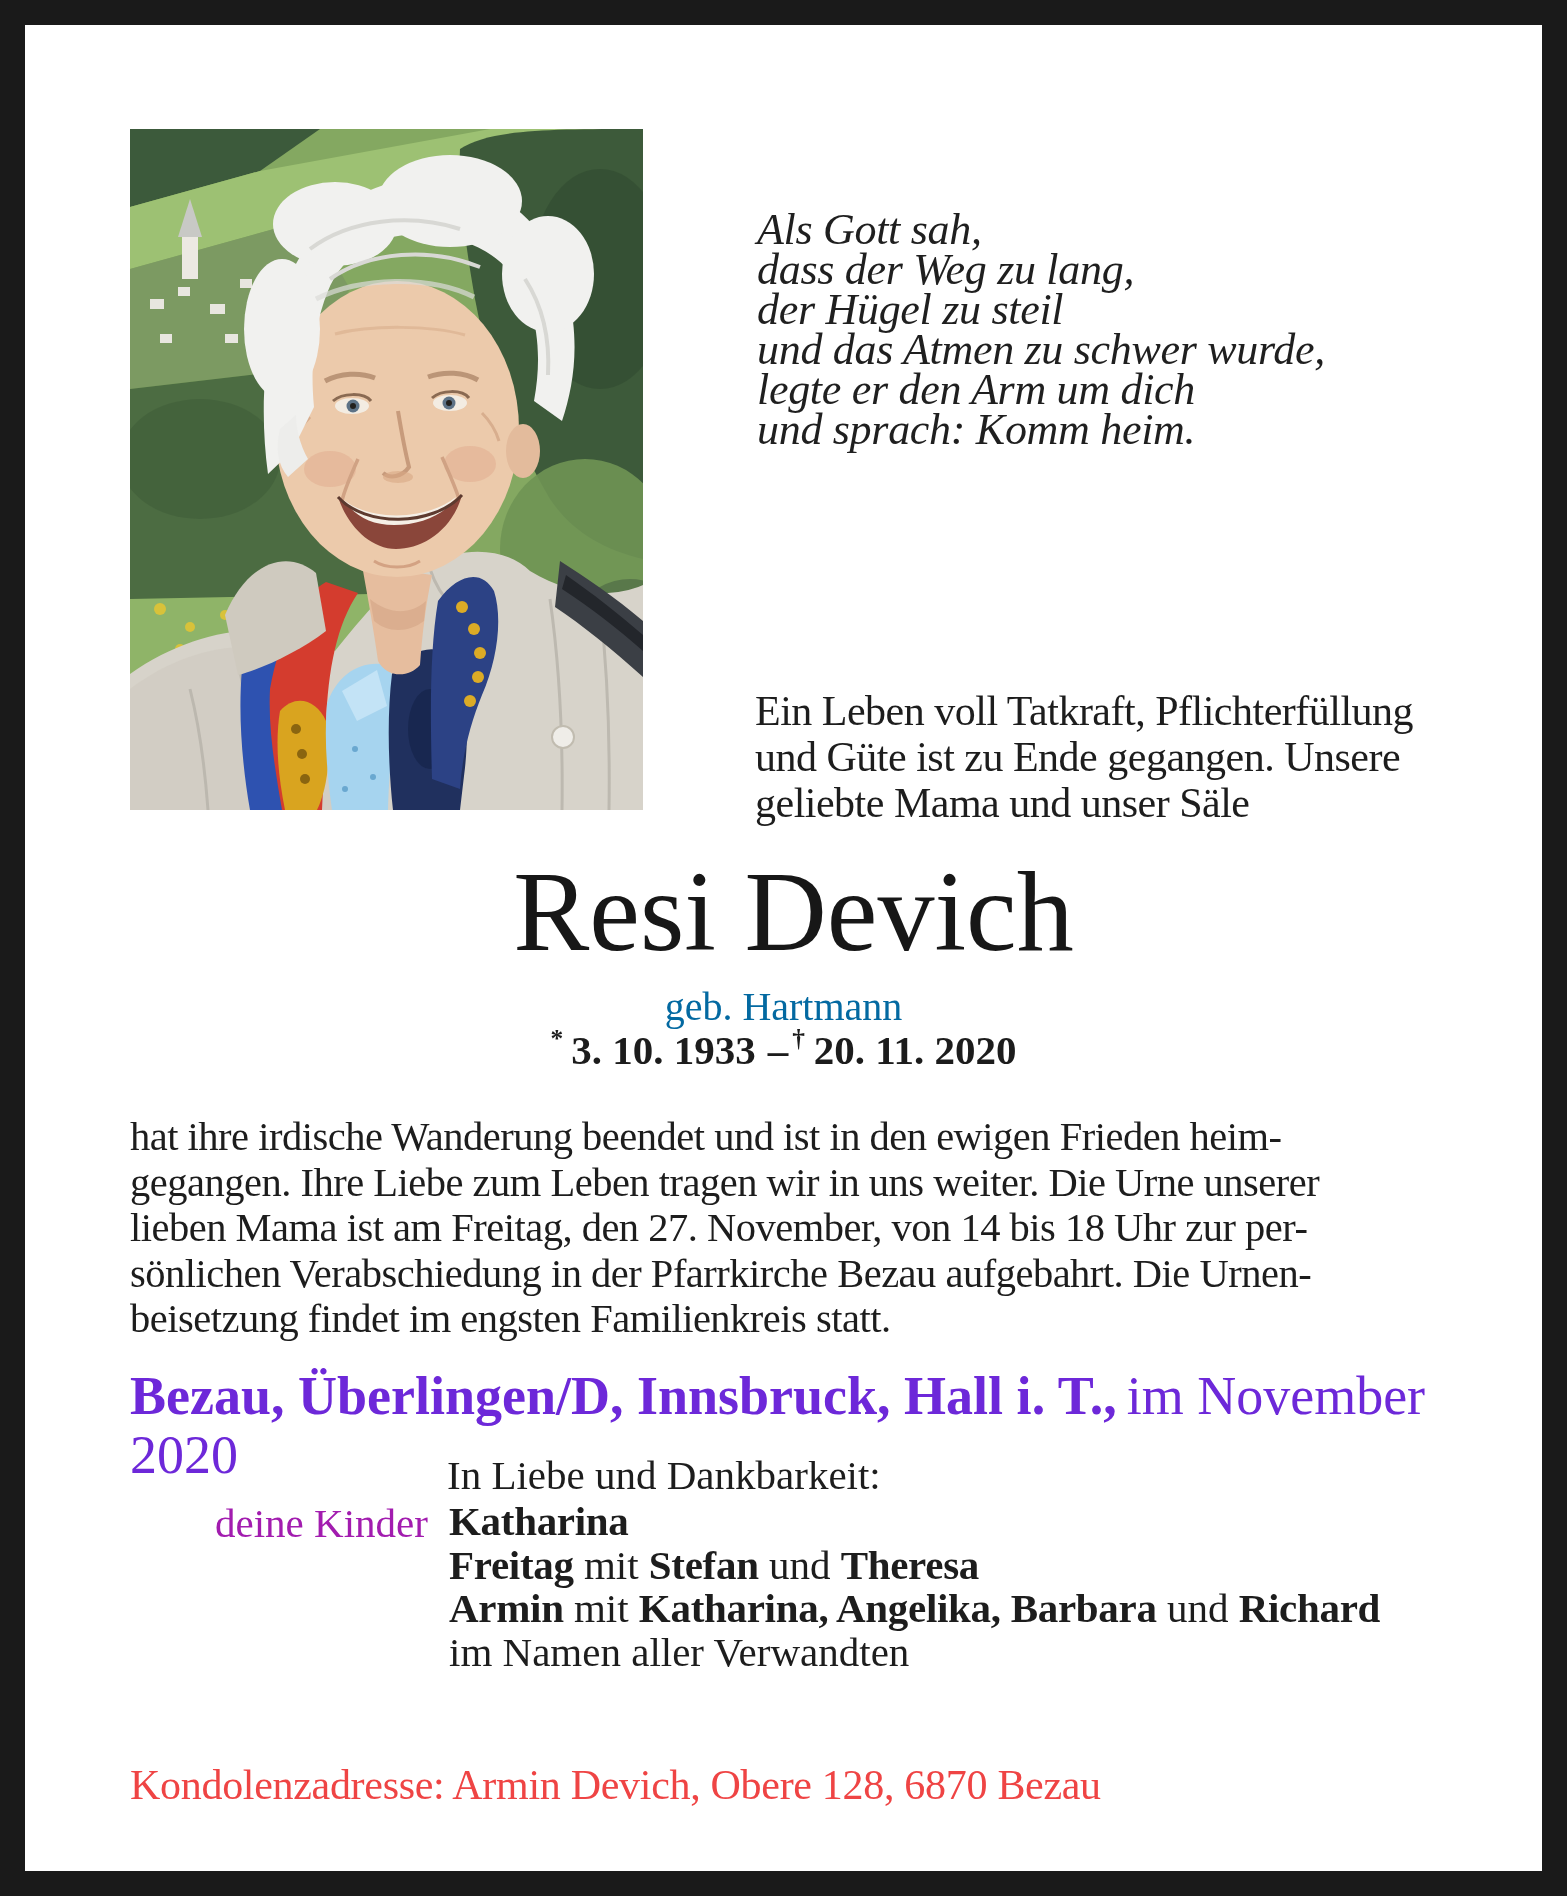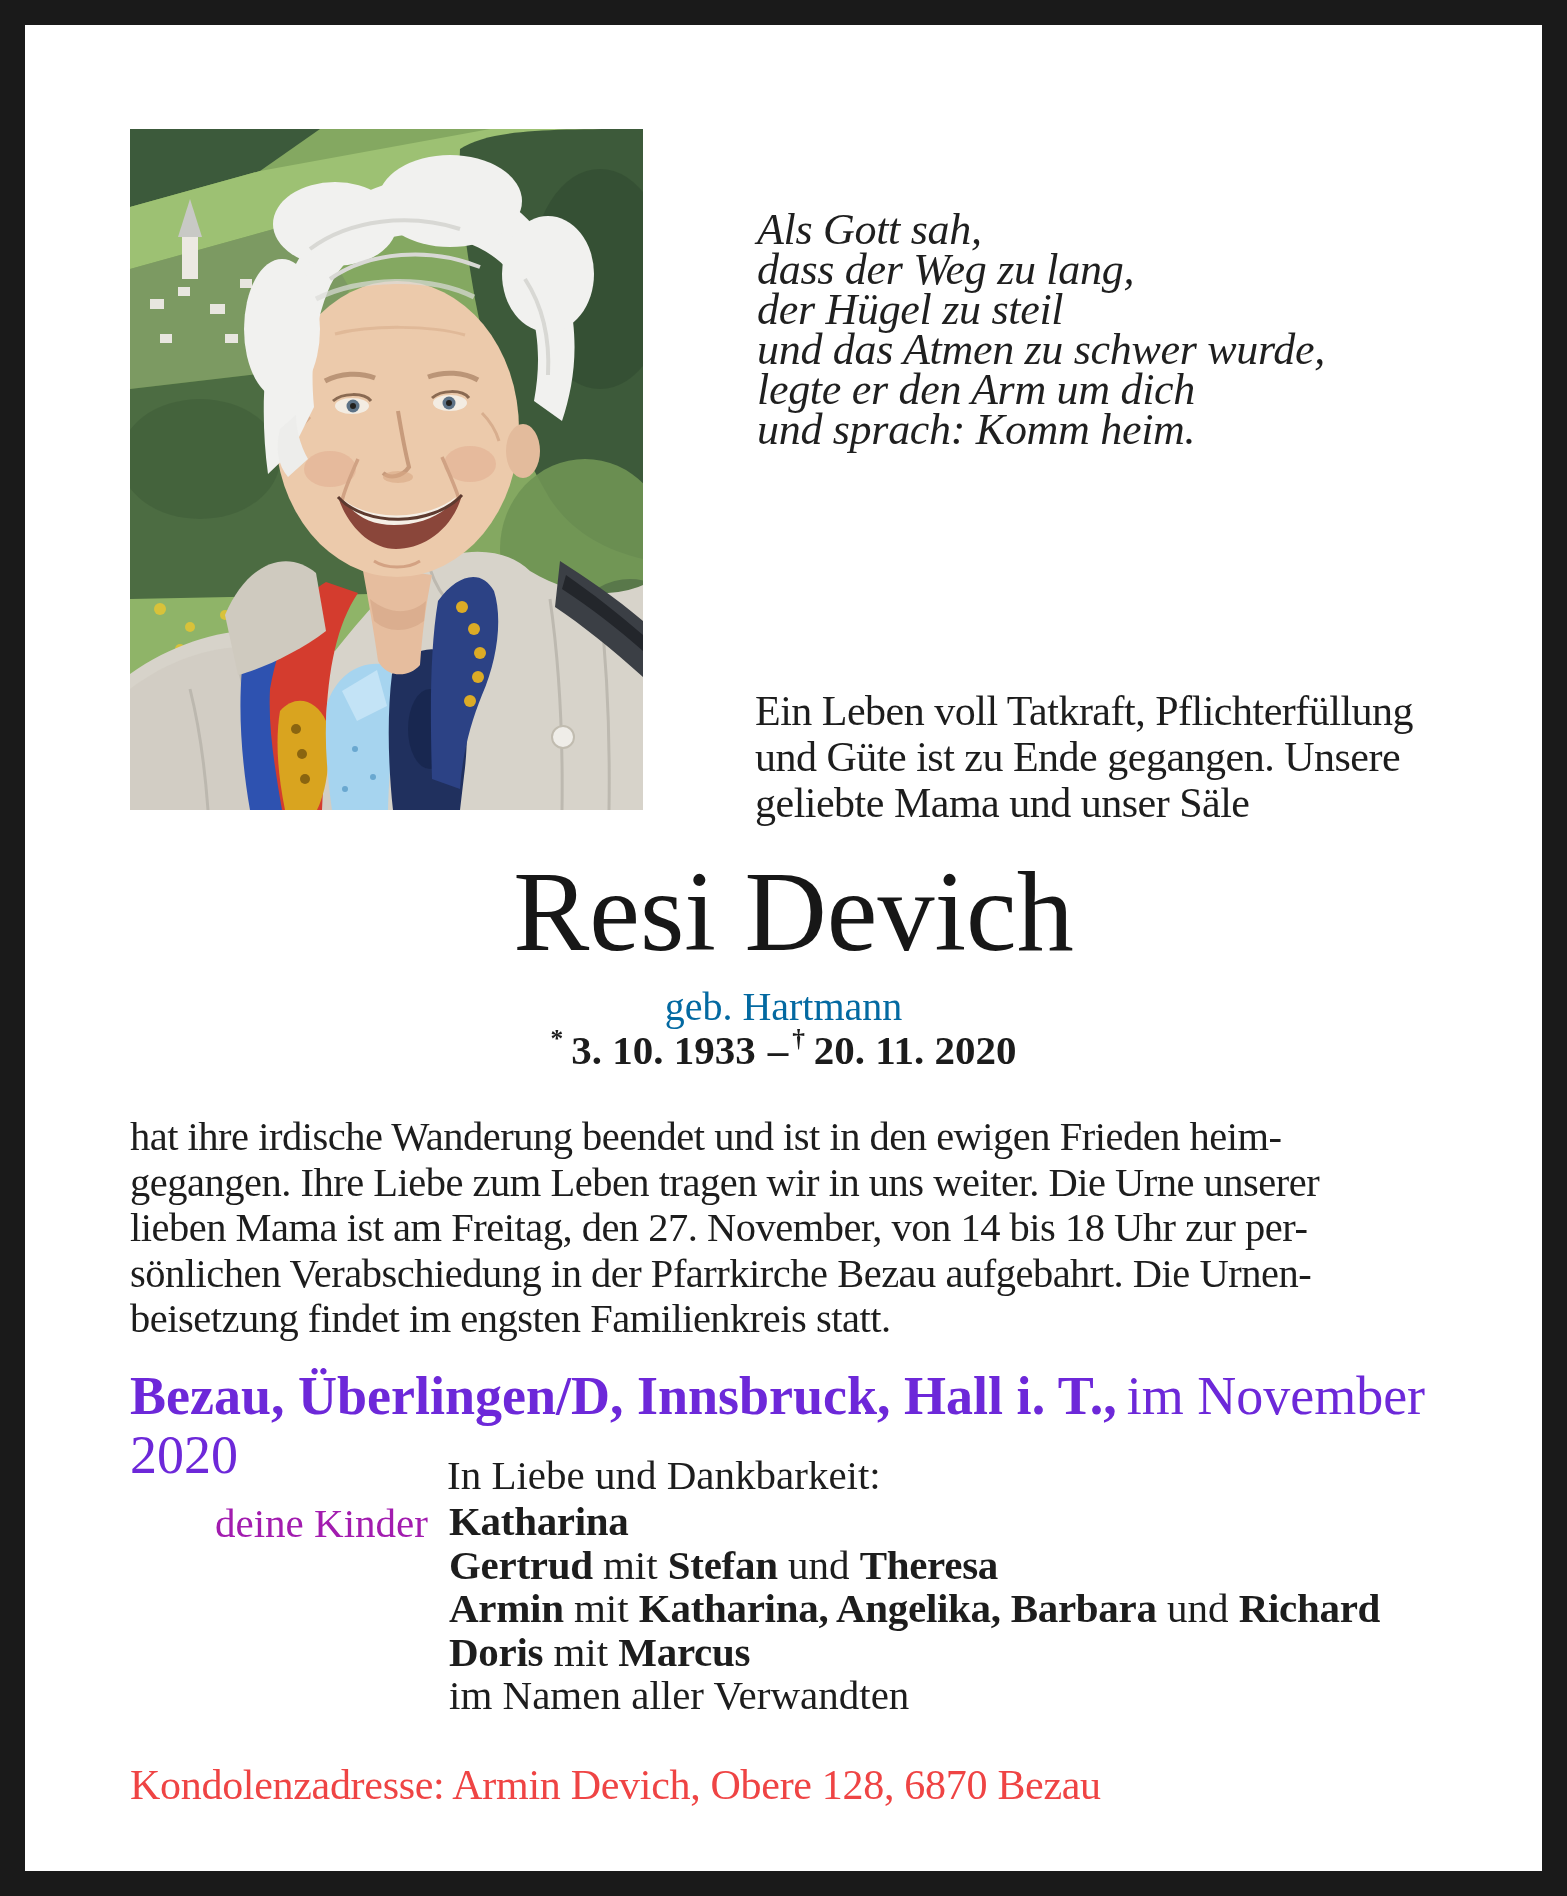--- a/index.html
+++ b/index.html
@@ -226,22 +226,21 @@
     <div class="abs" id="bezau-line">
       <span class="b">Bezau, Überlingen/D, Innsbruck, Hall i. T.,</span><span class="reg">im November 2020</span>
     </div>
 
     <div class="abs" id="gratitude">In Liebe und Dankbarkeit:</div>
 
     <div class="abs" id="children-label">deine Kinder</div>
 
     <div class="abs" id="family">
         <div><span class="b">Katharina</span></div>
-        <div><span class="b">Gertrud</span><span> mit </span><span class="b">Stefan</span><span> und </span><span class="b">Theresa</span></div>
+        <div><span class="b">Freitag</span><span> mit </span><span class="b">Stefan</span><span> und </span><span class="b">Theresa</span></div>
         <div><span class="b">Armin</span><span> mit </span><span class="b">Katharina, Angelika, Barbara</span><span> und </span><span class="b">Richard</span></div>
-        <div><span class="b">Doris</span><span> mit </span><span class="b">Marcus</span></div>
         <div><span>im Namen aller Verwandten</span></div>
       </div>
 
     <div class="abs" id="condolence">Kondolenzadresse: Armin Devich, Obere 128, 6870 Bezau</div>
 
   </div>
 </div>
 
 </body></html>

